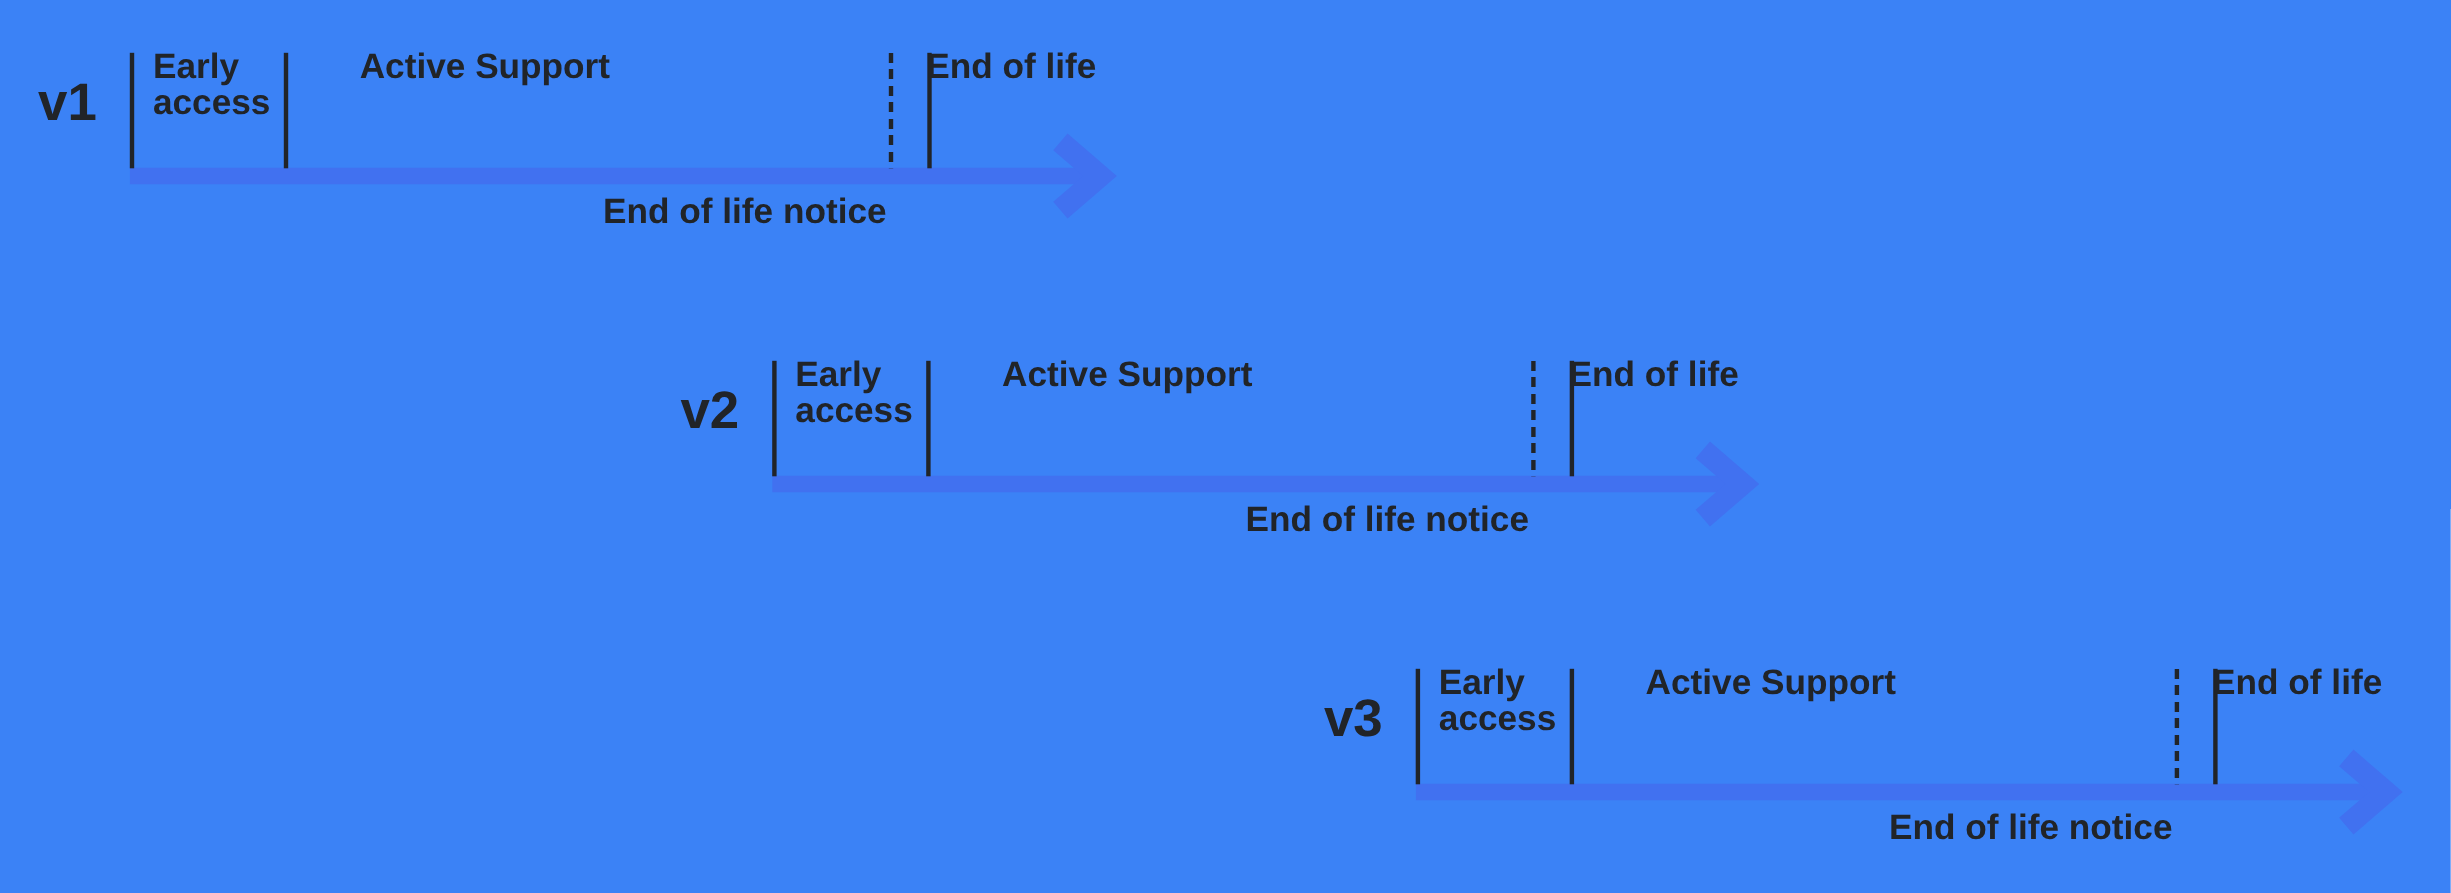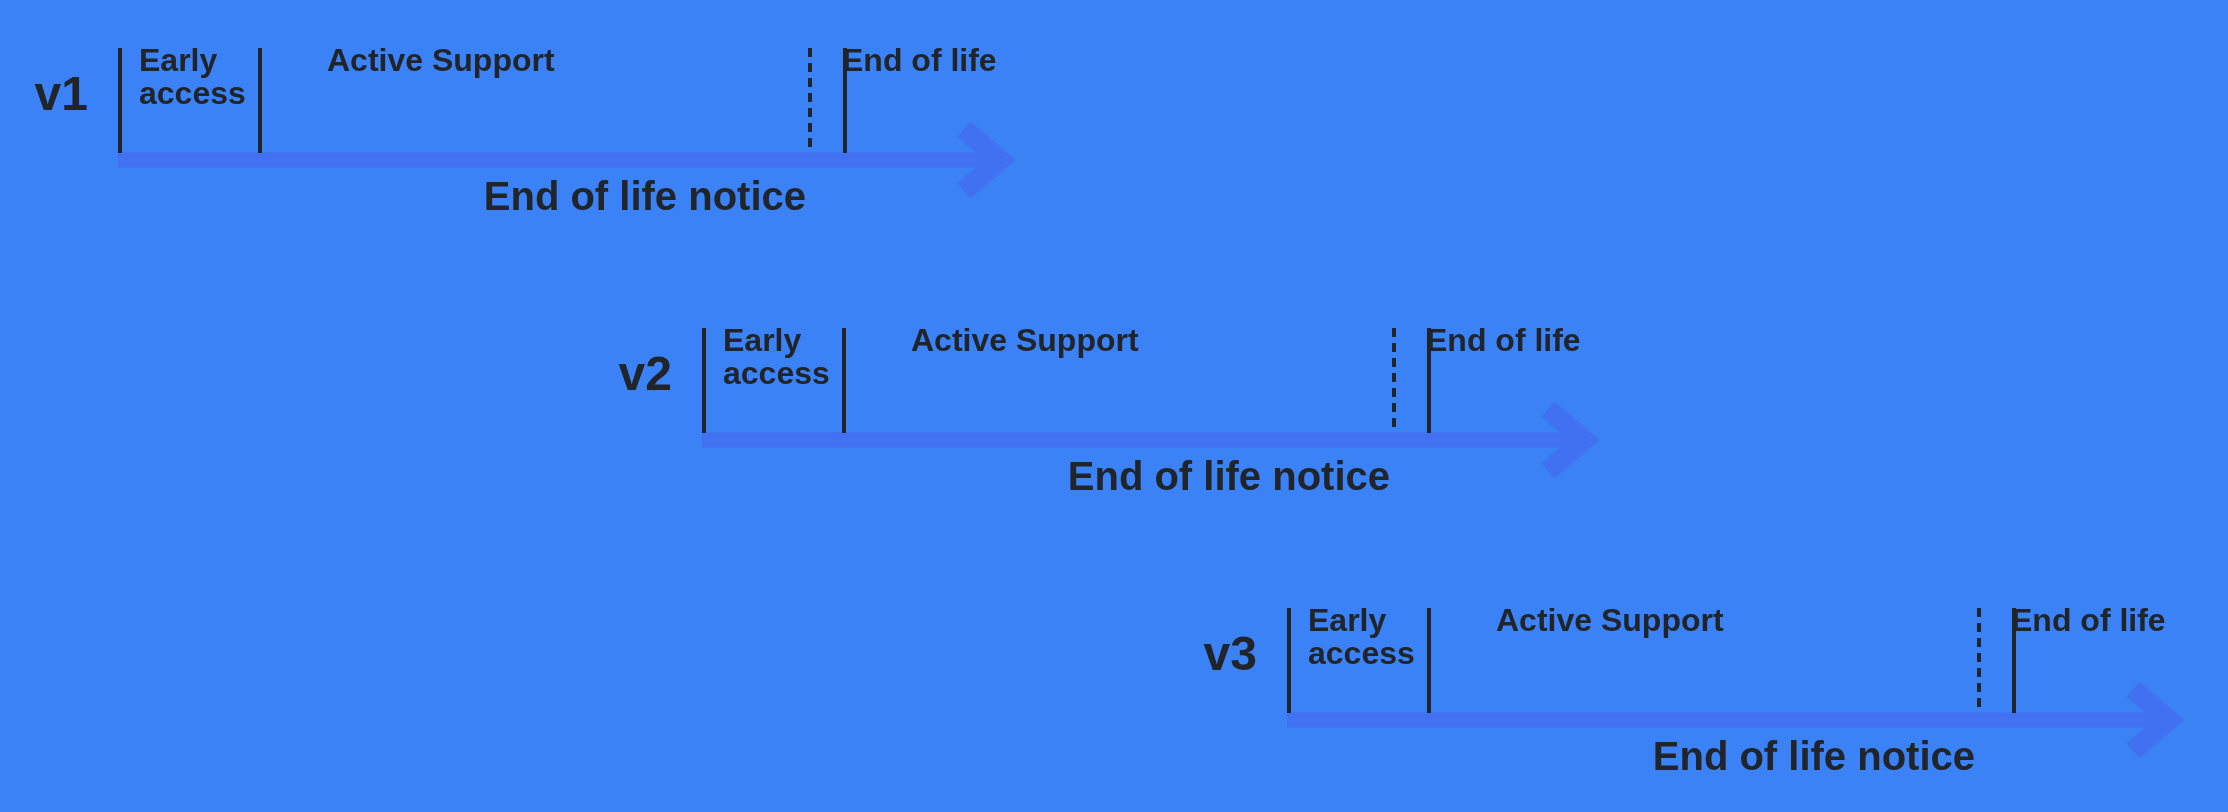--- a/index.html
+++ b/index.html
@@ -73,21 +73,21 @@
   .phase.early{left:21px;width:118px;}
   .phase.active{left:161px;white-space:nowrap;margin-left:48px;}
   .phase.eol{left:724px;white-space:nowrap;}
 
   .notice{
     position:absolute;
     top:14px;
     left:288px;
     width:400px;
     text-align:right;
-    font-size:40px;
+    font-size:32px;
     font-weight:700;
     white-space:nowrap;
   }
 </style>
 </head>
 <body>
 
 <div class="canvas">
 
   <div class="row" id="row-v1">

